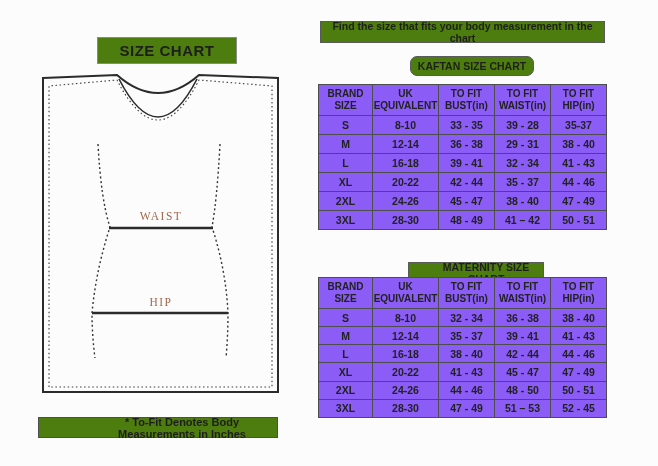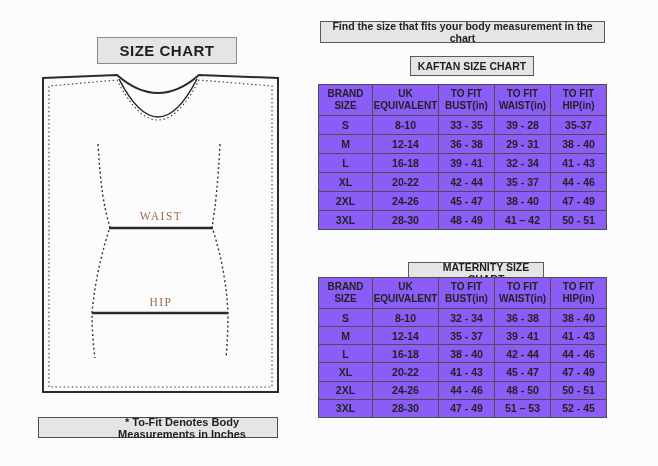--- a/index.html
+++ b/index.html
@@ -1,24 +1,24 @@
 <!DOCTYPE html>
 <html><head>
 <meta charset="utf-8">
 <style>
   html,body{margin:0;padding:0;}
   body{font-family:"Liberation Sans", sans-serif; background:#ffffff;}
   .page{position:relative;width:658px;height:466px;background:#fcfcfc;overflow:hidden;color:#1e1e1e;}
 
-  .box{position:absolute;background:#e5e5e5;border:1px solid #6e6e6e;display:flex;align-items:center;justify-content:center;text-align:center;box-sizing:border-box;}
+  .box{position:absolute;background:#4d7c0f;border:1px solid #6e6e6e;display:flex;align-items:center;justify-content:center;text-align:center;box-sizing:border-box;}
 
   .size-chart-title{left:97px;top:29px;width:140px;height:27px;font-size:15px;font-weight:bold;letter-spacing:.5px;border-color:#8a8a8a;margin-top:8px;}
   .footnote{left:38px;top:417px;width:240px;height:21px;font-size:11px;font-weight:bold;border-color:#4e4e4e;padding-left:48px;}
   .instruction{left:320px;top:21px;width:285px;height:22px;font-size:10.5px;font-weight:bold;border-color:#5a5a5a;}
-  .kaftan-title{left:410px;top:56px;width:124px;height:20px;font-size:10.5px;font-weight:bold;border-color:#5a5a5a;}
+  .kaftan-title{left:410px;top:56px;width:124px;height:20px;font-size:10.5px;font-weight:bold;border-color:#5a5a5a;border-radius:7px;}
   .maternity-title{left:408px;top:262px;width:136px;height:21px;font-size:10.5px;font-weight:bold;border-color:#5a5a5a;padding-left:20px;}
 
   .diagram{position:absolute;left:30px;top:60px;width:270px;height:345px;}
 
   table.size-table{position:absolute;border-collapse:collapse;table-layout:fixed;width:288px;left:318px;background:#8b5cf6;}
   table.kaftan-table{top:84px;height:144px;}
   table.maternity-table{top:277px;height:141px;}
   table.size-table th, table.size-table td{
     border:1px solid #4d4d4d;text-align:center;vertical-align:middle;
     font-weight:bold;color:#222;padding:0;box-sizing:border-box;

